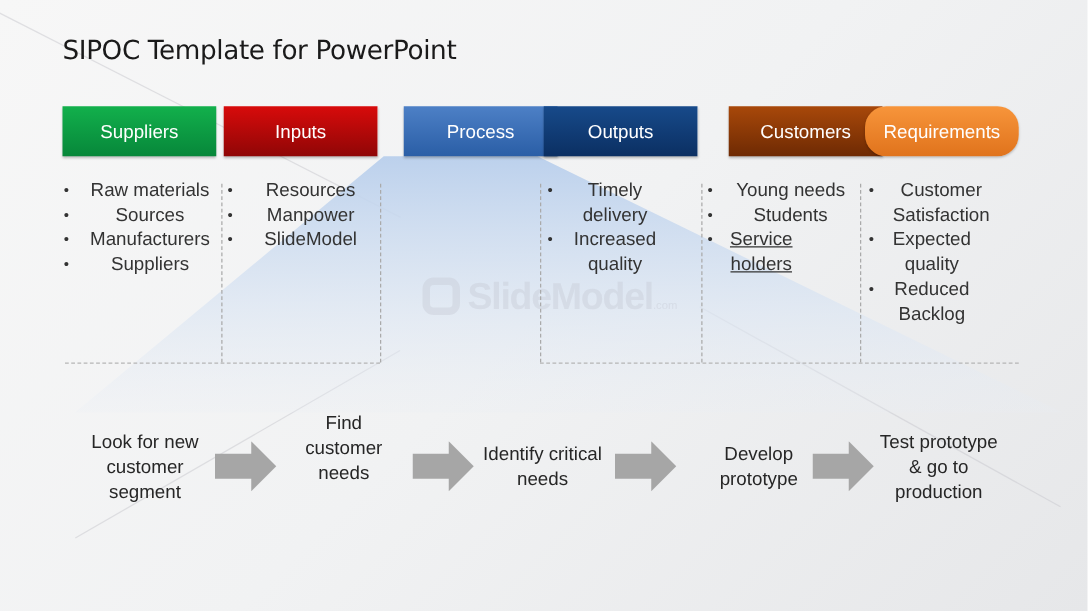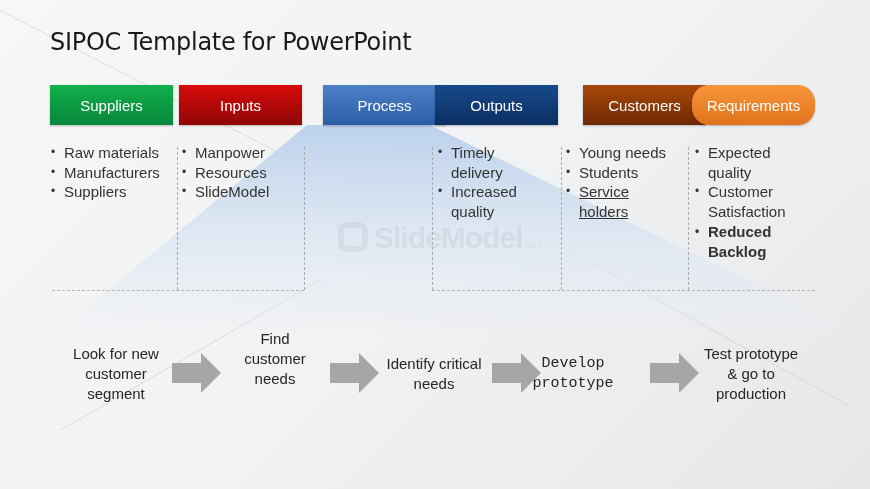--- a/index.html
+++ b/index.html
@@ -5,32 +5,32 @@
     html, body { margin: 0; padding: 0; }
     body {
       width: 870px; height: 489px; overflow: hidden; position: relative;
       background: linear-gradient(135deg, #f7f7f7 0%, #f1f2f3 50%, #e6e7e9 100%);
       font-family: "Liberation Sans", sans-serif;
     }
     .deco-line { position: absolute; height: 1px; background: rgba(200,200,205,0.5); transform-origin: 0 0; }
     #funnel { position: absolute; left: 0; top: 0; width: 870px; height: 489px; pointer-events: none; }
     .title {
       position: absolute; left: 50px; top: 28px;
-      font-family: "DejaVu Sans", sans-serif; font-size: 24px; color: #1a1a1a; letter-spacing: -0.3px;
+      font-family: "DejaVu Sans", sans-serif; font-size: 21px; color: #1a1a1a; letter-spacing: -0.3px;
     }
     .header {
       position: absolute; top: 85px; height: 40px; width: 123px;
       color: #fff; font-size: 15px; display: flex; align-items: center; justify-content: center;
       box-shadow: 0 1px 2px rgba(0,0,0,0.25);
     }
     .col {
       position: absolute; top: 143px; font-size: 15px; color: #333; line-height: 19.7px;
     }
     .col ul { list-style: none; margin: 0; padding: 0; }
-    .col li { position: relative; padding-left: 13px; }
+    .col li { position: relative; padding-left: 13px; text-align: center; }
     .col li::before { content: "•"; position: absolute; left: 0; top: 0; font-size: 12px; }
     .vdash { position: absolute; width: 0; border-left: 1px dashed #aaa; }
     .hdash { position: absolute; height: 0; border-top: 1px dashed #b5b5b5; }
     .step {
       position: absolute; font-size: 15px; color: #262626; text-align: center; line-height: 20px;
       display: flex; align-items: center; justify-content: center;
     }
     .arrow { position: absolute; width: 50px; height: 40px; }
     .watermark {
       position: absolute; left: 338px; top: 221px; font-size: 30px; font-weight: bold;
@@ -88,62 +88,63 @@
 <div class="vdash" style="left:304px;top:147px;height:143px;"></div>
 <div class="vdash" style="left:432px;top:147px;height:143px;"></div>
 <div class="vdash" style="left:561px;top:147px;height:143px;"></div>
 <div class="vdash" style="left:688px;top:147px;height:143px;"></div>
 <div class="hdash" style="left:52px;top:290px;width:252px;"></div>
 <div class="hdash" style="left:432px;top:290px;width:383px;"></div>
 
 <div class="col" style="left:51px;width:125px;">
   <ul>
     <li>Raw materials</li>
+    <li>Sources</li>
     <li>Manufacturers</li>
     <li>Suppliers</li>
   </ul>
 </div>
 <div class="col" style="left:182px;width:120px;">
   <ul>
+    <li>Resources</li>
     <li>Manpower</li>
-    <li>Resources</li>
     <li>SlideModel</li>
   </ul>
 </div>
 <div class="col" style="left:438px;width:95px;">
   <ul>
     <li>Timely delivery</li>
     <li>Increased quality</li>
   </ul>
 </div>
 <div class="col" style="left:566px;width:120px;">
   <ul>
     <li>Young needs</li>
     <li>Students</li>
     <li style="width:60px;text-decoration:underline;">Service holders</li>
   </ul>
 </div>
 <div class="col" style="left:695px;width:110px;">
   <ul>
+    <li style="width:90px;">Customer Satisfaction</li>
     <li style="width:75px;">Expected quality</li>
-    <li style="width:90px;">Customer Satisfaction</li>
-    <li style="width:75px;font-weight:bold;">Reduced Backlog</li>
+    <li style="width:75px;">Reduced Backlog</li>
   </ul>
 </div>
 
 <div class="step" style="left:62px;top:334px;width:108px;height:80px;">
     <span>Look for new customer segment</span>
   </div>
 <div class="step" style="left:230px;top:319px;width:90px;height:80px;">
     <span>Find customer needs</span>
   </div>
 <div class="step" style="left:382px;top:334px;width:104px;height:80px;">
     <span>Identify critical needs</span>
   </div>
-<div class="step" style="left:528px;top:334px;width:90px;height:80px;font-family:Liberation Mono, monospace;">
+<div class="step" style="left:562px;top:334px;width:90px;height:80px;">
     <span>Develop prototype</span>
   </div>
 <div class="step" style="left:703px;top:334px;width:96px;height:80px;">
     <span>Test prototype &amp; go to production</span>
   </div>
 
 <svg class="arrow" style="left:172px;top:353px;" viewBox="0 0 50 40">
     <polygon class="arrow-shape" points="0,10 29,10 29,0 49,20 29,40 29,30 0,30" fill="#a6a6a6"></polygon>
   </svg>
 <svg class="arrow" style="left:330px;top:353px;" viewBox="0 0 50 40">

